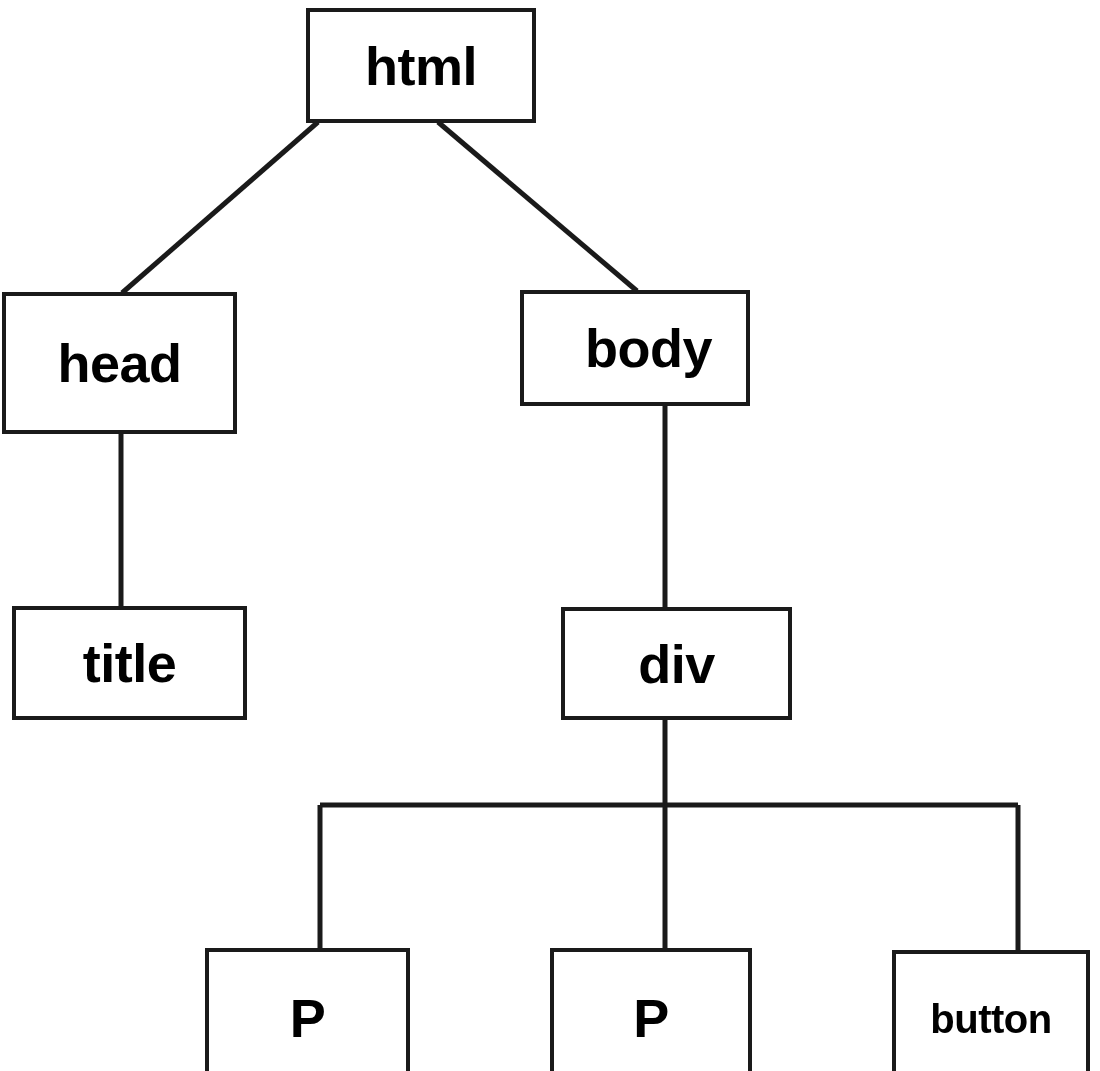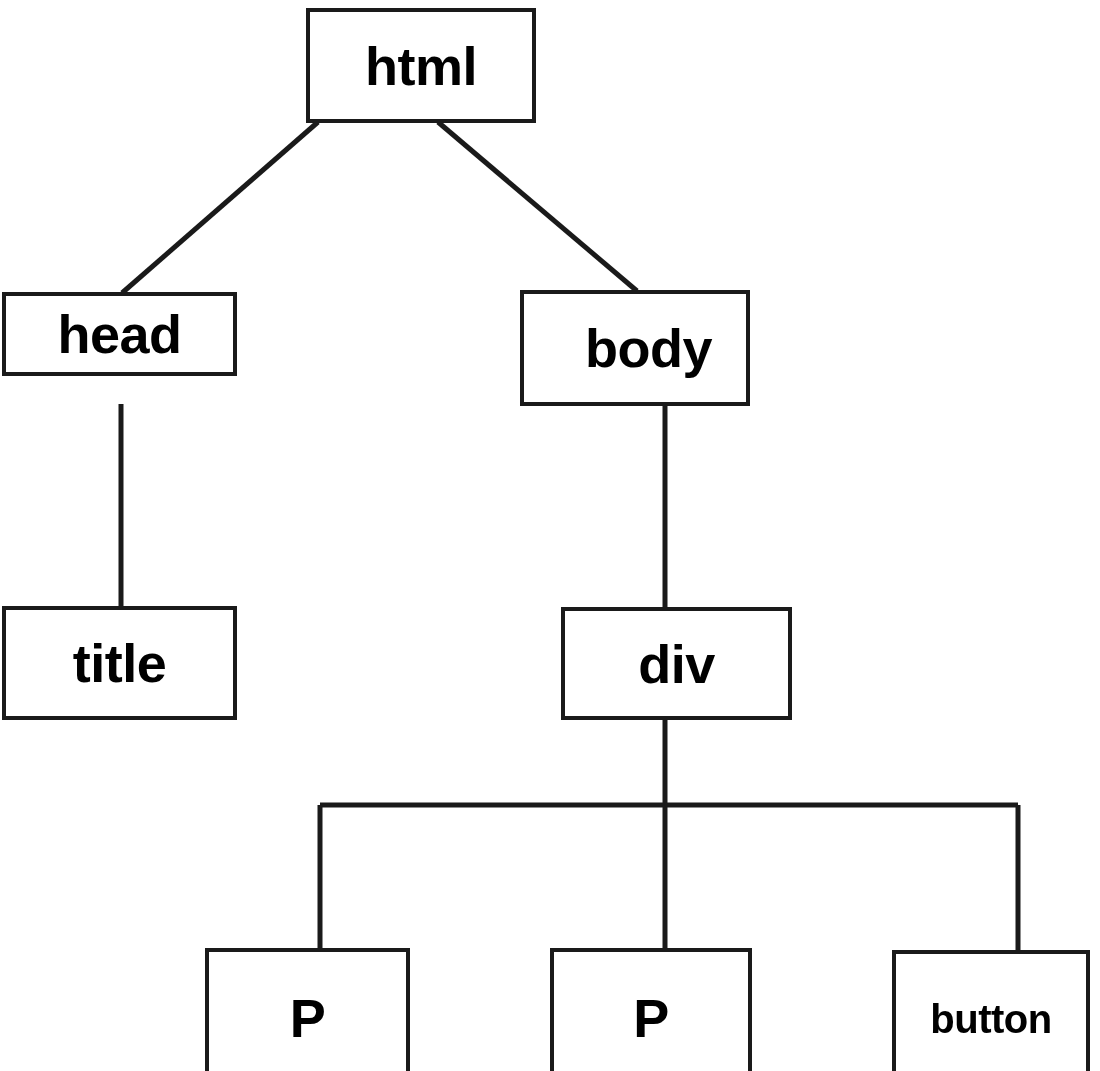--- a/index.html
+++ b/index.html
@@ -38,23 +38,23 @@
     font-family: "Liberation Sans", sans-serif;
     font-weight: bold;
     font-size: 54px;
     line-height: 1;
     color: #000000;
     letter-spacing: -0.5px;
     white-space: nowrap;
   }
   
   .node-html   { left: 262px; top: 8px;   width: 230px; height: 115px; margin-left: 44px; }
-  .node-head   { left: 2px;   top: 292px; width: 235px; height: 84px; }
+  .node-head   { left: 2px;   top: 292px; width: 235px; height: 142px; }
   .node-body   { left: 520px; top: 290px; width: 230px; height: 116px; padding-left: 27px; }
-  .node-title  { left: 2px;   top: 606px; width: 235px; height: 114px; }
+  .node-title  { left: 12px;   top: 606px; width: 235px; height: 114px; }
   .node-div    { left: 561px; top: 607px; width: 231px; height: 113px; }
   .node-p1     { left: 205px; top: 948px; width: 205px; height: 140px; }
   .node-p2     { left: 550px; top: 948px; width: 202px; height: 140px; }
   .node-button { left: 892px; top: 950px; width: 198px; height: 138px; }
   .node-button .node-label { font-size: 40px; }
 </style>
 </head>
 <body>
 
 <div id="diagram-root">

